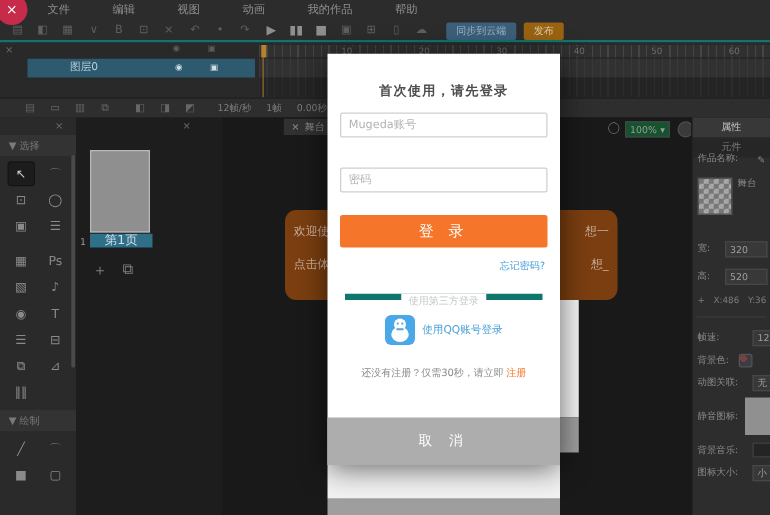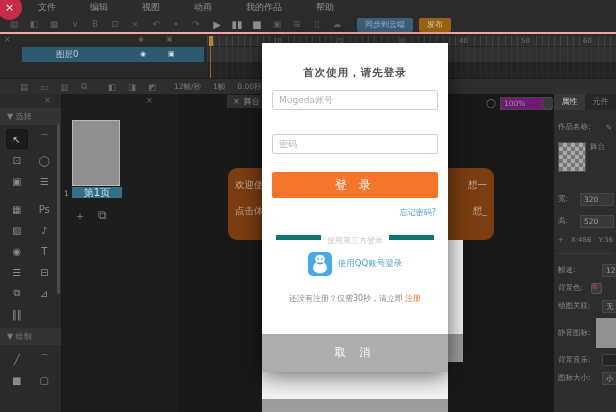--- a/index.html
+++ b/index.html
@@ -1,21 +1,21 @@
 <!DOCTYPE html>
 <html><head>
 <meta charset="utf-8">
 <style>
   html,body{margin:0;padding:0;background:#000;}
   #screen{position:relative;width:616px;height:412px;overflow:hidden;background:#1d1d1d;
     font-family:"DejaVu Sans","Liberation Sans",sans-serif;-webkit-font-smoothing:antialiased;}
   #screen *{box-sizing:border-box;}
 
   
-  #topbar{position:absolute;left:0;top:0;width:616px;height:34px;background:#2c2c2c;border-bottom:2px solid #fca5a5;z-index:1;}
+  #topbar{position:absolute;left:0;top:0;width:616px;height:34px;background:#2c2c2c;border-bottom:2px solid #0f766e;z-index:1;}
   .menu-row{display:flex;gap:34px;padding-left:38px;height:15px;align-items:center;font-size:9px;color:#8f8f8f;}
   .menu-item{cursor:default;white-space:nowrap;}
   .tools-row{display:flex;align-items:center;height:19px;padding-left:8px;}
   .icon-strip{display:flex;align-items:center;}
   .tb-icon{width:12px;margin-right:8px;text-align:center;font-size:9px;color:#5f5f5f;line-height:19px;}
   .tb-icon.bright{color:#8e8e8e;font-size:10px;}
   .tb-icon.g1{margin-right:9px;}
   .tb-btn{height:14px;border-radius:2px;font-size:8px;color:#9db4c4;line-height:14px;padding:0 8px;margin-left:6px;white-space:nowrap;}
   #sync-btn{background:var(--sync);}
   #publish-btn{background:var(--publish);color:#d8c9a8;}
@@ -58,28 +58,28 @@
   #pagespanel{position:absolute;left:62px;top:0;width:116px;height:160px;}
   .pg-close{position:absolute;left:84px;top:2px;font-size:8px;color:#666;}
   .thumb{position:absolute;left:10px;top:26px;width:48px;height:66px;background:#8f8f8f;border:1px solid #b9b9b9;}
   .thumb-label{position:absolute;left:10px;top:93px;width:50px;height:11px;background:#2f6f88;color:#cfe2ea;font-size:10px;text-align:center;line-height:11px;}
   .page-index{position:absolute;left:2px;top:95px;font-size:7.5px;color:#9a9a9a;}
   .page-btns{position:absolute;left:12px;top:114px;display:flex;gap:12px;color:#7d7d7d;font-size:12px;}
 
   #stagearea{position:absolute;left:178px;top:0;width:375px;height:318px;background:#191919;}
   .stage-tab{position:absolute;left:49px;top:1px;height:13px;padding:0 6px;background:#313131;color:#8a8a8a;font-size:8px;display:flex;align-items:center;gap:4px;white-space:nowrap;}
   .mag{position:absolute;left:308px;top:4px;font-size:9px;color:#777;line-height:11px;}
-  .zoom-box{position:absolute;left:322px;top:3px;width:52px;height:13px;background:#701a75;border:1px solid #454545;color:#9a9a9a;font-size:7.5px;display:flex;align-items:center;justify-content:space-between;padding:0 3px;}
+  .zoom-box{position:absolute;left:322px;top:3px;width:36px;height:13px;background:#14532d;border:1px solid #454545;color:#9a9a9a;font-size:7.5px;display:flex;align-items:center;justify-content:space-between;padding:0 3px;}
   .globe{position:absolute;left:364px;top:3px;width:13px;height:13px;border-radius:50%;background:#3a3a3a;border:1px solid #4e4e4e;}
   .patch{position:absolute;}
   .p-white{background:#f2f2f2;}
   .p-gray{background:#9e9e9e;}
 
   #rightpanel{position:absolute;left:553px;top:0;width:63px;height:318px;background:#2d2d2d;border-left:1px solid #191919;overflow:hidden;color:#8a8a8a;}
-  .rp-tabs{display:flex;height:16px;}
+  .rp-tabs{display:flex;height:16px;flex-direction:column;}
   .rp-tab{flex:1;text-align:center;line-height:16px;font-size:8px;background:#262626;color:#7a7a7a;}
   .rp-tab.active{background:#383838;color:#c8c8c8;}
   .rp-name{display:flex;justify-content:space-between;align-items:center;height:26px;padding:8px 4px 0 4px;font-size:7.5px;}
   .rp-stage{height:52px;padding:6px 4px 0 4px;display:flex;gap:4px;align-items:flex-start;font-size:7.5px;}
   .checker{width:28px;height:30px;border:1px solid #555;
     background-image:linear-gradient(45deg,#aaa 25%,transparent 25%,transparent 75%,#aaa 75%),linear-gradient(45deg,#aaa 25%,#777 25%,#777 75%,#aaa 75%);
     background-size:8px 8px;background-position:0 0,4px 4px;}
   .rp-row{display:flex;align-items:center;justify-content:space-between;padding-left:4px;height:22px;font-size:7.5px;white-space:nowrap;}
   .rp-row.sm{height:18px;}
   .rp-row.tall{height:36px;}

